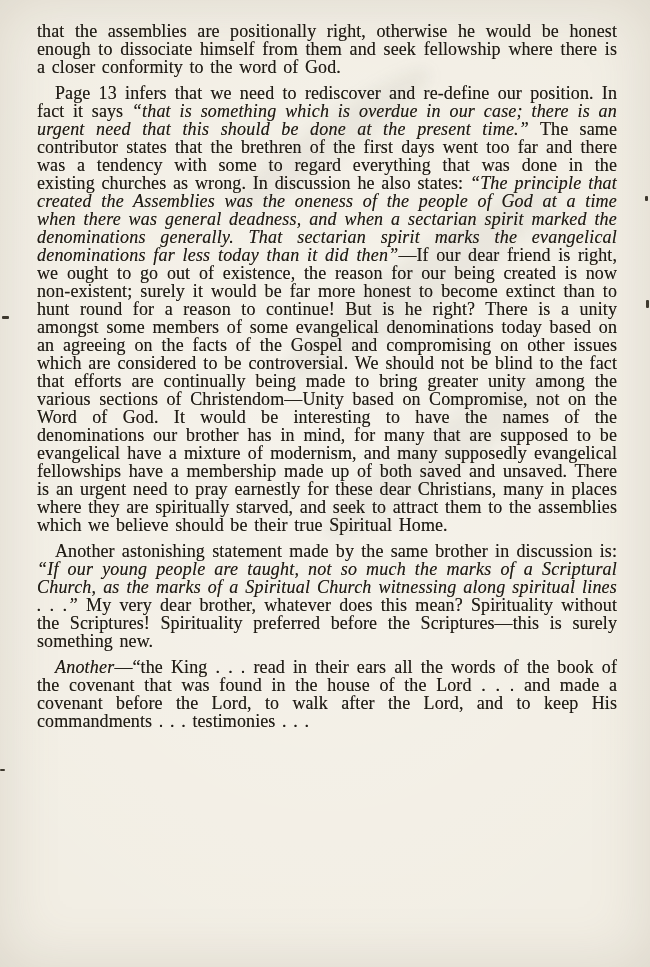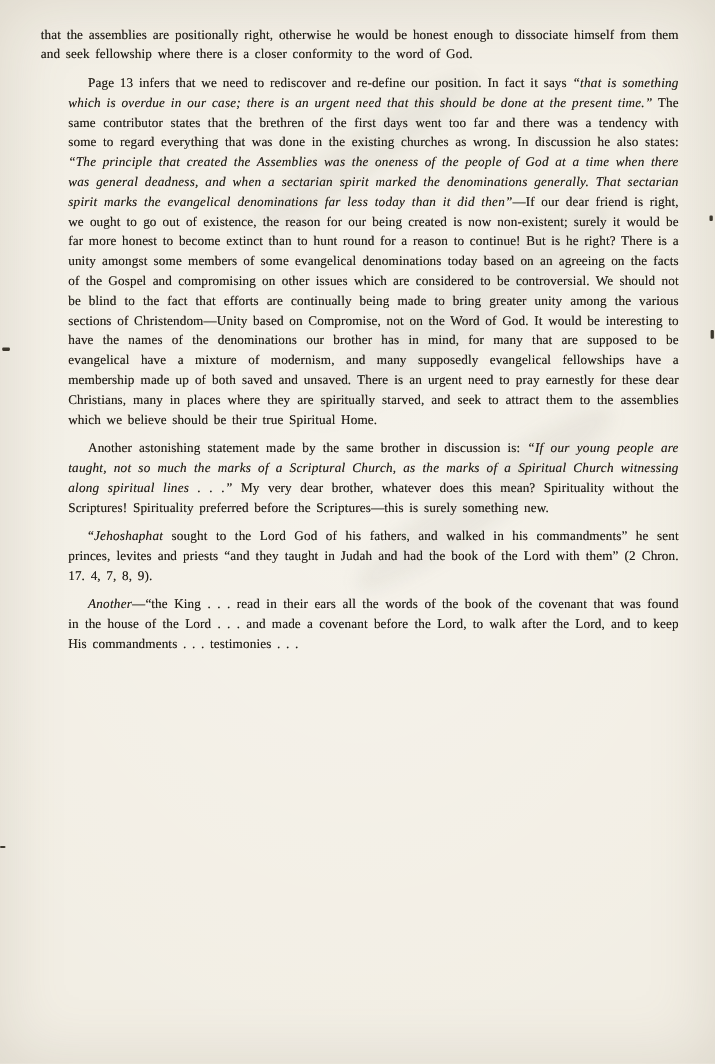--- a/index.html
+++ b/index.html
@@ -25,33 +25,32 @@
       radial-gradient(ellipse 120% 100% at 50% 45%, rgba(255,255,255,0.25), rgba(0,0,0,0) 60%),
       var(--paper);
     box-shadow: inset 0 0 60px rgba(120,110,90,0.18);
   }
   .text-column {
     position: absolute;
     left: 37px;
     right: 33px;
     top: 22px;
     color: var(--ink);
-    font-size: 12px;
+    font-size: 18px;
     line-height: 18px;
     text-align: justify;
     word-spacing: 2px;
     letter-spacing: 0.1px;
     text-shadow: 0 0 0.4px rgba(32,28,21,0.55);
   }
   .para {
     margin: 0;
   }
   .para + .para {
     margin-top: 8px;
-    margin-left: 25px;
   }
   .para.indent {
     text-indent: 18px;
   }
   .seg.italic {
     font-style: italic;
     letter-spacing: 0.2px;
   }
   
   .scan-artifact {
@@ -84,16 +83,15 @@
   <div class="scan-artifact a2"></div>
   <div class="scan-artifact a3"></div>
   <div class="speck s1"></div>
   <div class="speck s2"></div>
   <div class="speck s3"></div>
   <div class="speck s4"></div>
   <article class="text-column">
       <p class="para"><span class="seg">that the assemblies are positionally right, otherwise he would be honest enough to dissociate himself from them and seek fellowship where there is a closer conformity to the word of God.</span></p>
       <p class="para indent"><span class="seg">Page 13 infers that we need to rediscover and re-define our position. In fact it says </span><span class="seg italic">“that is something which is overdue in our case; there is an urgent need that this should be done at the present time.”</span><span class="seg"> The same contributor states that the brethren of the first days went too far and there was a tendency with some to regard everything that was done in the existing churches as wrong. In discussion he also states: </span><span class="seg italic">“The principle that created the Assemblies was the oneness of the people of God at a time when there was general deadness, and when a sectarian spirit marked the denominations generally. That sectarian spirit marks the evangelical denominations far less today than it did then”</span><span class="seg">—If our dear friend is right, we ought to go out of existence, the reason for our being created is now non-existent; surely it would be far more honest to become extinct than to hunt round for a reason to continue! But is he right? There is a unity amongst some members of some evangelical denominations today based on an agreeing on the facts of the Gospel and compromising on other issues which are considered to be controversial. We should not be blind to the fact that efforts are continually being made to bring greater unity among the various sections of Christendom—Unity based on Compromise, not on the Word of God. It would be interesting to have the names of the denominations our brother has in mind, for many that are supposed to be evangelical have a mixture of modernism, and many supposedly evangelical fellowships have a membership made up of both saved and unsaved. There is an urgent need to pray earnestly for these dear Christians, many in places where they are spiritually starved, and seek to attract them to the assemblies which we believe should be their true Spiritual Home.</span></p>
       <p class="para indent"><span class="seg">Another astonishing statement made by the same brother in discussion is: </span><span class="seg italic">“If our young people are taught, not so much the marks of a Scriptural Church, as the marks of a Spiritual Church witnessing along spiritual lines . . .”</span><span class="seg"> My very dear brother, whatever does this mean? Spirituality without the Scriptures! Spirituality preferred before the Scriptures—this is surely something new.</span></p>
-      <p class="para indent"><span class="seg">“</span><span class="seg italic">Jehoshaphat</span><span class="seg"> sought to the Lord God of his fathers, and walked in his commandments” he sent princes, levites and priests “and they taught in Judah and had the book of the Lord with them” (2 Chron. 17. 4, 7, 8, 9).</span></p>
       <p class="para indent"><span class="seg italic">Another</span><span class="seg">—“the King . . . read in their ears all the words of the book of the covenant that was found in the house of the Lord . . . and made a covenant before the Lord, to walk after the Lord, and to keep His commandments . . . testimonies . . .</span></p>
     </article>
 </main>
 
 </body></html>

